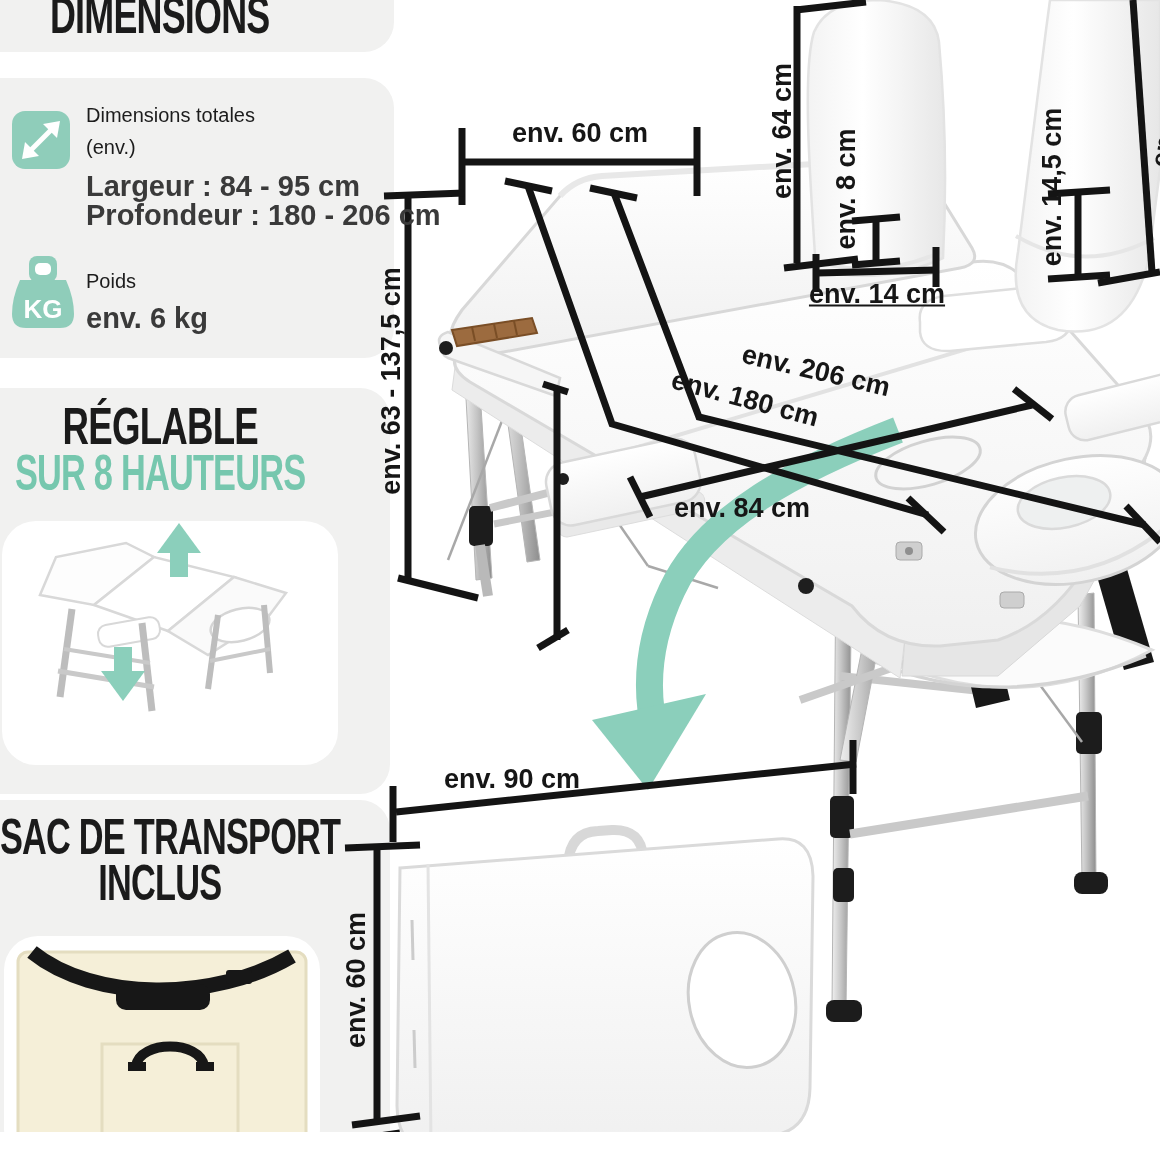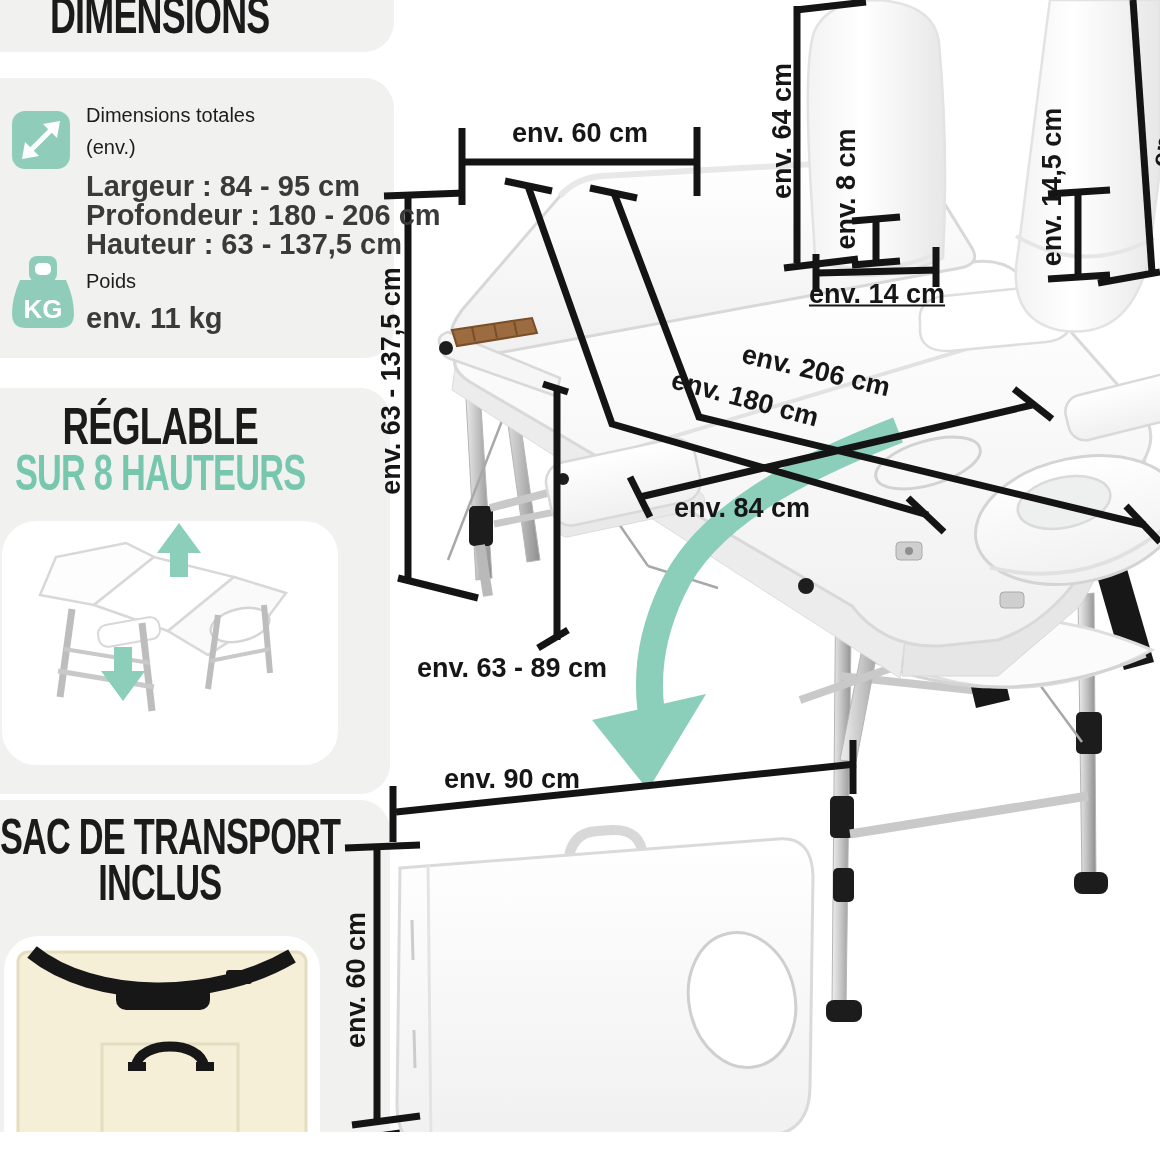--- a/index.html
+++ b/index.html
@@ -212,29 +212,28 @@
   <svg class="abs" style="left:12px;top:111px;z-index:4" width="58" height="58" viewBox="0 0 58 58">
     <rect x="0" y="0" width="58" height="58" rx="13" fill="#8FCDBA"></rect>
     <line x1="16" y1="42" x2="42" y2="16" stroke="#ffffff" stroke-width="5"></line>
     <polygon points="10,48 13,31 27,45" fill="#ffffff"></polygon>
     <polygon points="48,10 45,27 31,13" fill="#ffffff"></polygon>
   </svg>
   <div class="spec-bold" style="left:86px;top:104px;z-index:4">Dimensions totales</div>
   <div class="spec-bold" style="left:86px;top:136px;z-index:4">(env.)</div>
   <div class="spec-reg" style="left:86px;top:170px;z-index:4">Largeur : 84 - 95 cm</div>
   <div class="spec-reg" style="left:86px;top:199px;z-index:4">Profondeur : 180 - 206 cm</div>
-  <div class="spec-reg" style="left:86px;top:228px;z-index:4">Hauteur : 63 - 137,5 cm</div>
   <svg class="abs" style="left:12px;top:256px;z-index:4" width="62" height="74" viewBox="0 0 62 74">
     <rect x="17" y="0" width="28" height="26" rx="8" fill="#8FCDBA"></rect>
     <rect x="23" y="7" width="16" height="12" rx="5" fill="#ffffff"></rect>
     <path d="M8,24 L54,24 Q62,42 62,58 Q62,72 48,72 L14,72 Q0,72 0,58 Q0,42 8,24 Z" fill="#8FCDBA"></path>
     <text x="31" y="62" text-anchor="middle" font-family="Liberation Sans, sans-serif" font-size="26" font-weight="800" fill="#ffffff">KG</text>
   </svg>
   <div class="spec-bold" style="left:86px;top:270px;z-index:4">Poids</div>
-  <div class="spec-reg" style="left:86px;top:302px;z-index:4">env. 11 kg</div>
+  <div class="spec-reg" style="left:86px;top:302px;z-index:4">env. 6 kg</div>
 
   <div class="card" style="top:388px;width:426px;height:406px;"></div>
   <div class="poster" style="top:398px;font-size:47px;">
     <span>RÉGLABLE</span>
   </div>
   <div class="poster teal-text" style="top:448px;font-size:44px;">
     <span>SUR 8 HAUTEURS</span>
   </div>
   <div class="inner-card" style="left:2px;top:521px;width:336px;height:244px;"></div>
   <svg class="abs" style="left:2px;top:521px;z-index:4" width="336" height="244" viewBox="0 0 336 244">
@@ -277,21 +276,20 @@
     <path d="M132,130 C136,104 196,104 200,130" fill="none" stroke="#171717" stroke-width="10"></path>
     <rect x="124" y="126" width="18" height="9" fill="#171717"></rect>
     <rect x="192" y="126" width="18" height="9" fill="#171717"></rect>
   </svg>
 
   <div class="dim" style="left:580px;top:133px;">env. 60 cm</div>
   <div class="dim r-90" style="left:391px;top:381px;">env. 63 - 137,5 cm</div>
   <div class="dim r13" style="left:816px;top:371px;">env. 206 cm</div>
   <div class="dim r15" style="left:745px;top:399px;">env. 180 cm</div>
   <div class="dim" style="left:742px;top:508px;">env. 84 cm</div>
-  <div class="dim" style="left:512px;top:668px;">env. 63 - 89 cm</div>
   <div class="dim r-90" style="left:782px;top:131px;">env. 64 cm</div>
   <div class="dim r-90" style="left:846px;top:189px;">env. 8 cm</div>
   <div class="dim" style="left:877px;top:294px;text-decoration:underline;">env. 14 cm</div>
   <div class="dim r-90" style="left:1052px;top:187px;">env. 14,5 cm</div>
   <div class="dim r-80" style="left:1172px;top:100px;">env. 64 cm</div>
   <div class="dim" style="left:512px;top:779px;text-align:center;">env. 90 cm</div>
   <div class="dim r-90" style="left:356px;top:980px;">env. 60 cm</div>
   <div class="dim" style="left:462px;top:1142px;">env. 19 cm</div>
 
 </div>

